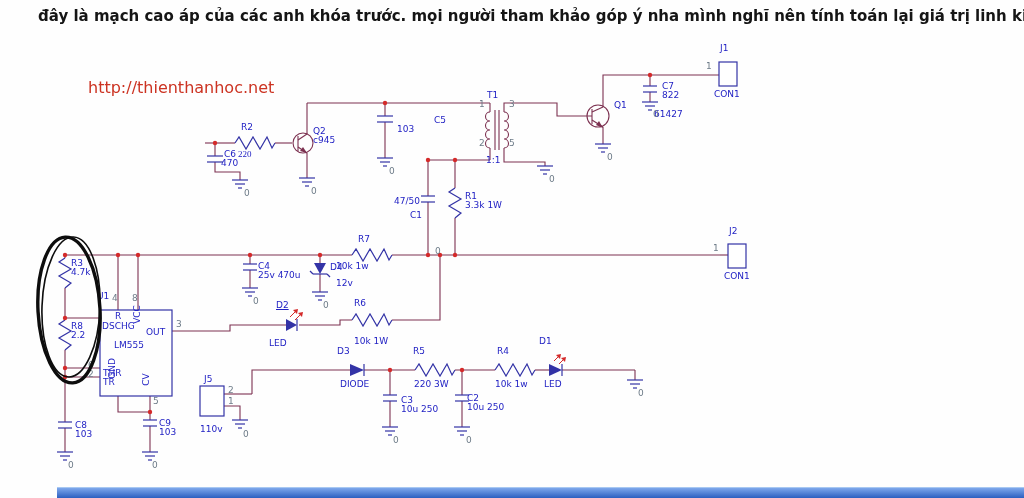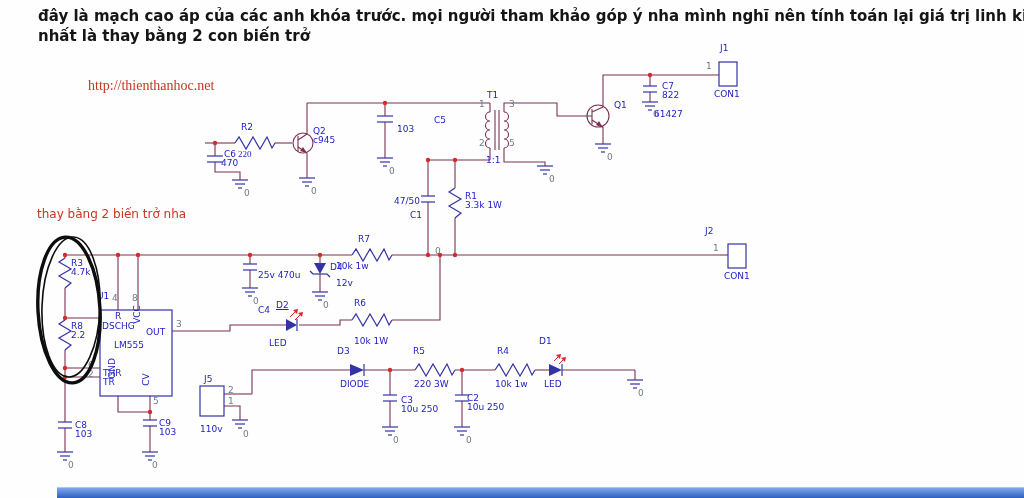--- a/index.html
+++ b/index.html
@@ -1,22 +1,22 @@
 <!DOCTYPE html>
 <html style="--wire: #7c3150; --symbol: #3333a6; --label: #2222c4; --pin: #6d7b88; --dot: #d42a2a; --accent-red: #cc3322; --taskbar-top: #7ea8ec; --taskbar-bottom: #2c5fc0;"><head>
 <meta charset="utf-8">
 <style>
   html,body{margin:0;padding:0;background:#ffffff;}
   .page{position:relative;width:1024px;height:498px;background:#fefefe;overflow:hidden;
         font-family:"DejaVu Sans", sans-serif;}
   .post-line{position:absolute;left:38px;color:#151515;font-weight:bold;font-size:15px;white-space:nowrap;}
   #post-line-1{top:7px;}
   #post-line-2{top:27px;}
-  .link{position:absolute;left:88px;top:78px;font-size:14px;color:var(--accent-red,#cc3322);
-        text-decoration:none;cursor:pointer;font-family:Liberation Serif, serif;}
+  .link{position:absolute;left:88px;top:78px;font-size:16px;color:var(--accent-red,#cc3322);
+        text-decoration:none;cursor:pointer;}
   .note{position:absolute;left:37px;top:207px;font-size:12px;color:var(--accent-red,#cc3322);}
   svg.schem{position:absolute;left:0;top:0;}
   #labels span.lbl{position:absolute;font-size:9px;line-height:1;white-space:pre;}
   .lbl.c{color:var(--label,#2222c4);}
   .lbl.p{color:var(--pin,#6d7b88);font-size:8.5px;}
   .lbl.rot{transform:rotate(-90deg);}
   .taskbar{position:absolute;left:57px;right:0;bottom:0;height:10px;
            background:linear-gradient(180deg,var(--taskbar-top,#7ea8ec),var(--taskbar-bottom,#2c5fc0));
            border-top:1px solid #a8c8f2;}
   
@@ -30,23 +30,21 @@
   .redl{stroke:var(--dot,#d42a2a);stroke-width:1;fill:none;}
   .redf{fill:var(--dot,#d42a2a);stroke:none;}
   .blk{stroke:#0d0d0d;fill:none;}
 </style>
 </head>
 <body>
 
 <div class="page">
 
   <div class="post-line" id="post-line-1">đây là mạch cao áp của các anh khóa trước. mọi người tham khảo góp ý nha mình nghĩ nên tính toán lại giá trị linh kiện và tốt</div>
-  <div class="post-line" id="post-line-2">nhất là thay bằng 2 con biến trở</div>
   <a class="link">http://thienthanhoc.net</a>
-  <div class="note">thay bằng 2 biến trở nha</div>
 
   <svg class="schem" width="1024" height="498" viewBox="0 0 1024 498">
 
     <g class="wl">
       <line x1="307" y1="103" x2="490" y2="103"></line>
       <line x1="385" y1="103" x2="385" y2="116"></line>
       <line x1="385" y1="122" x2="385" y2="158"></line>
       <line x1="205" y1="143" x2="235" y2="143"></line>
       <line x1="275" y1="143" x2="292" y2="143"></line>
       <line x1="215" y1="143" x2="215" y2="156"></line>
@@ -297,21 +295,21 @@
       <span class="lbl c" style="left: 662px; top: 82px;">C7</span>
       <span class="lbl c" style="left: 662px; top: 91px;">822</span>
       <span class="lbl c" style="left: 720px; top: 44px;">J1</span>
       <span class="lbl c" style="left: 714px; top: 90px;">CON1</span>
       <span class="lbl c" style="left: 394px; top: 197px;">47/50</span>
       <span class="lbl c" style="left: 410px; top: 211px;">C1</span>
       <span class="lbl c" style="left: 465px; top: 192px;">R1</span>
       <span class="lbl c" style="left: 465px; top: 201px;">3.3k 1W</span>
       <span class="lbl c" style="left: 358px; top: 235px;">R7</span>
       <span class="lbl c" style="left: 336px; top: 262px;">10k 1w</span>
-      <span class="lbl c" style="left: 258px; top: 262px; margin-top: 44px;">C4</span>
+      <span class="lbl c" style="left: 258px; top: 262px;">C4</span>
       <span class="lbl c" style="left: 258px; top: 271px;">25v 470u</span>
       <span class="lbl c" style="left: 330px; top: 263px;">D4</span>
       <span class="lbl c" style="left: 336px; top: 279px;">12v</span>
       <span class="lbl c" style="left: 276px; top: 301px; text-decoration: underline;">D2</span>
       <span class="lbl c" style="left: 269px; top: 339px;">LED</span>
       <span class="lbl c" style="left: 354px; top: 299px;">R6</span>
       <span class="lbl c" style="left: 354px; top: 337px;">10k 1W</span>
       <span class="lbl c" style="left: 337px; top: 347px;">D3</span>
       <span class="lbl c" style="left: 340px; top: 380px;">DIODE</span>
       <span class="lbl c" style="left: 413px; top: 347px;">R5</span>
@@ -337,21 +335,21 @@
       <span class="lbl c rot" style="left: 102px; top: 364px;">GND</span>
       <span class="lbl c rot" style="left: 140px; top: 375px;">CV</span>
       <span class="lbl c" style="left: 71px; top: 259px;">R3</span>
       <span class="lbl c" style="left: 71px; top: 268px;">4.7k</span>
       <span class="lbl c" style="left: 71px; top: 322px;">R8</span>
       <span class="lbl c" style="left: 71px; top: 331px;">2.2</span>
       <span class="lbl c" style="left: 75px; top: 421px;">C8</span>
       <span class="lbl c" style="left: 75px; top: 430px;">103</span>
       <span class="lbl c" style="left: 159px; top: 419px;">C9</span>
       <span class="lbl c" style="left: 159px; top: 428px;">103</span>
-      <span class="lbl c" style="left: 705px; top: 227px;">J2</span>
+      <span class="lbl c" style="left: 729px; top: 227px;">J2</span>
       <span class="lbl c" style="left: 724px; top: 272px;">CON1</span>
       <span class="lbl p" style="left: 706px; top: 62px;">1</span>
       <span class="lbl p" style="left: 653px; top: 110px;">0</span>
       <span class="lbl p" style="left: 607px; top: 153px;">0</span>
       <span class="lbl p" style="left: 549px; top: 175px;">0</span>
       <span class="lbl p" style="left: 244px; top: 189px;">0</span>
       <span class="lbl p" style="left: 311px; top: 187px;">0</span>
       <span class="lbl p" style="left: 389px; top: 167px;">0</span>
       <span class="lbl p" style="left: 479px; top: 100px;">1</span>
       <span class="lbl p" style="left: 509px; top: 100px;">3</span>

